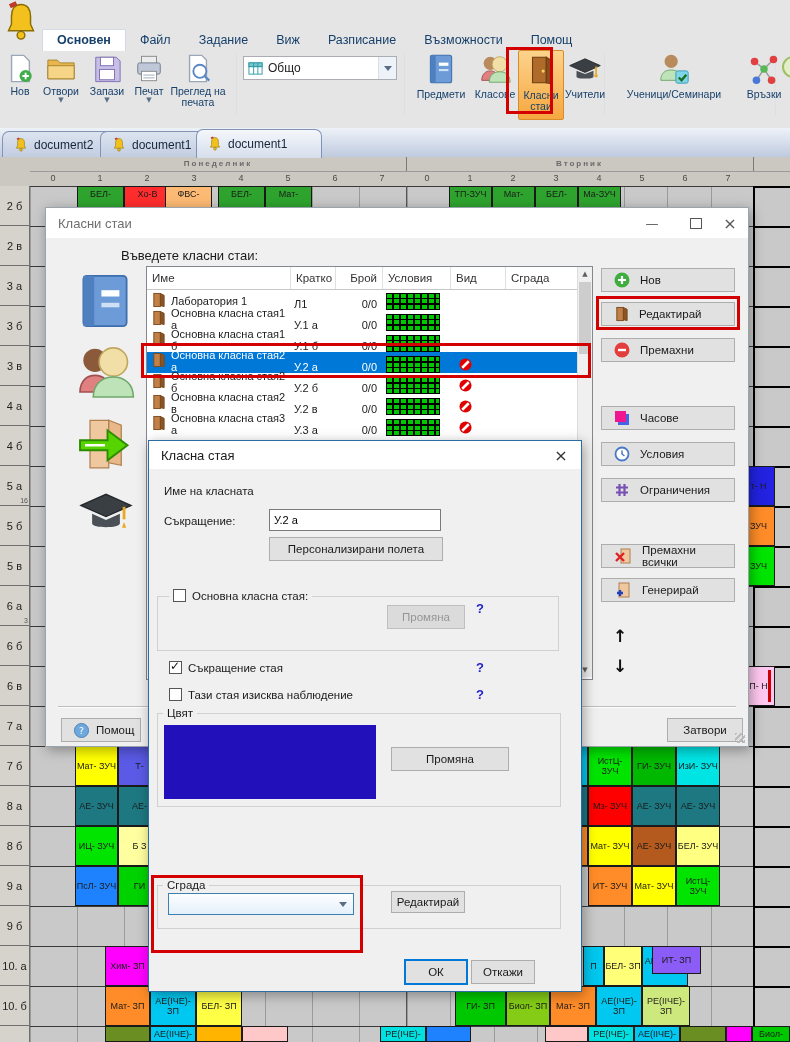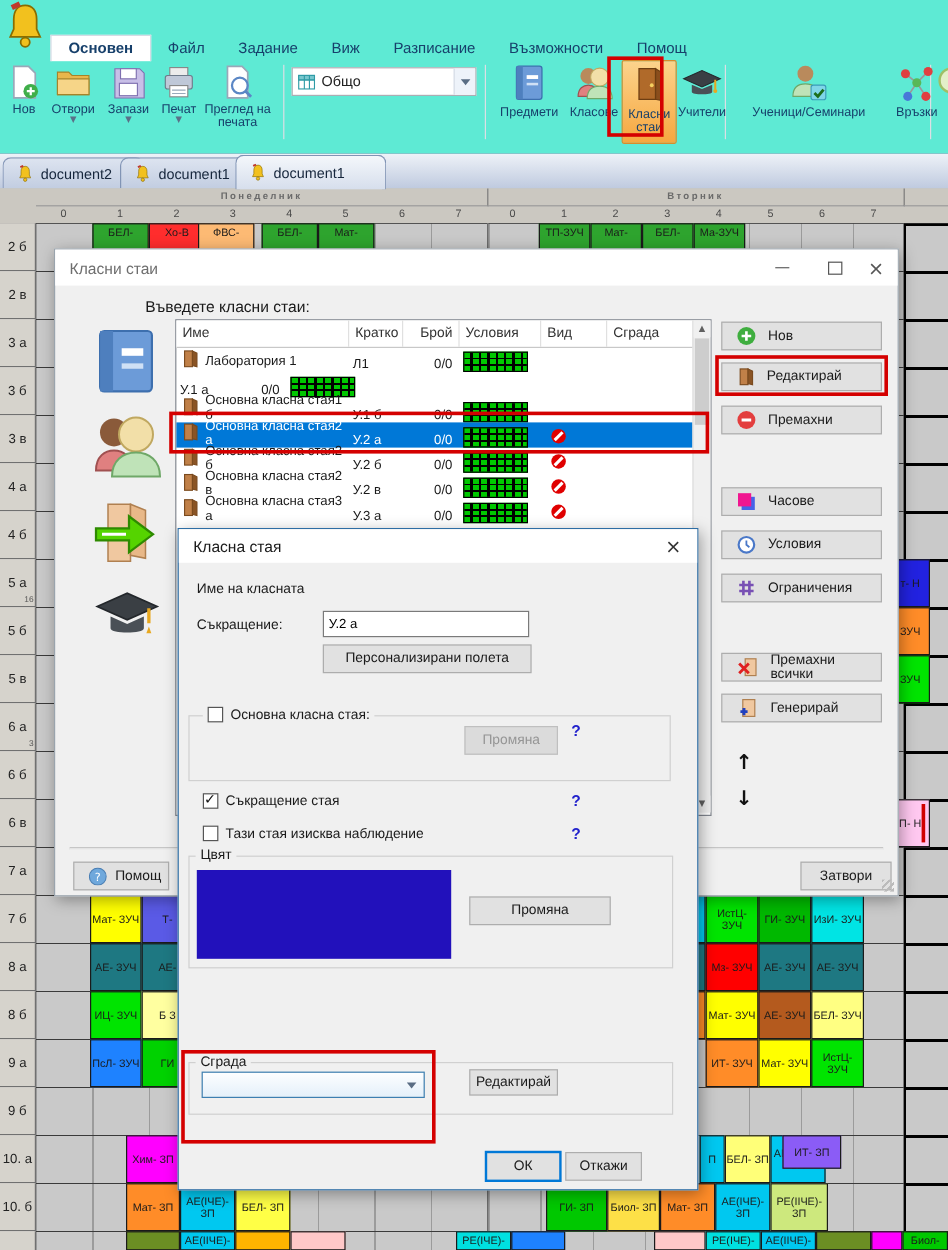--- a/index.html
+++ b/index.html
@@ -2,21 +2,21 @@
 <html><head>
 <meta charset="utf-8">
 <style>
   html,body{margin:0;padding:0;width:790px;height:1042px;overflow:hidden;
     font-family:"Liberation Sans",sans-serif;background:#fff;position:relative}
   #stage{position:absolute;left:0;top:0;width:790px;height:1042px;overflow:hidden}
   .abs{position:absolute}
   .glyph{font-family:"DejaVu Sans",sans-serif}
 
   
-  #ribbon{position:absolute;left:0;top:0;width:790px;height:128px;background:#5eead4;border-bottom:3px solid #0c4a6e}
+  #ribbon{position:absolute;left:0;top:0;width:790px;height:128px;background:#e5e5e5;border-bottom:3px solid #0c4a6e}
   #menu-row{position:absolute;left:42px;top:28px;height:23px;display:flex;align-items:flex-end}
   .menu-item{padding:3px 14px 4px;font-size:12.5px;color:#17406b;cursor:default;white-space:nowrap}
   .menu-item.active{background:#fff;border:1px solid #d4dbe4;border-bottom:none;font-weight:bold}
   .vsep{position:absolute;top:54px;height:62px;width:1px;background:#dcdfe4}
   .file-btn{position:absolute;top:53px;text-align:center;color:#17406b;font-size:10.5px;line-height:11px}
   .file-btn .fi{display:block;margin:0 auto 2px;width:30px;height:31px}
   .file-btn .darr{color:#5a7088;font-size:7px;line-height:7px}
   #view-combo{position:absolute;left:243px;top:56px;width:152px;height:22px;background:#fff;
      border:1px solid #abadb3;display:flex;align-items:center;font-size:12px;color:#222}
   #view-combo .vc-icon{width:15px;height:15px;margin:0 5px 0 4px}
@@ -398,21 +398,21 @@
         <div class="tt-cell" style="left:105px;top:789px;width:45px;height:40px;background:#FF00FF">Хим- ЗП</div>
         <div class="tt-cell" style="left:150px;top:789px;width:45px;height:40px;background:#FF00FF">Фи</div>
         <div class="tt-cell" style="left:583px;top:789px;width:21px;height:40px;background:#00C8F0">П</div>
         <div class="tt-cell" style="left:604px;top:789px;width:38px;height:40px;background:#FFFF78">БЕЛ- ЗП</div>
         <div class="tt-cell" style="left:642px;top:789px;width:46px;height:40px;background:#00C8F0">АЕ(II ЧЕ)- ЗП</div>
         <div class="tt-cell" style="left:652px;top:789px;width:49px;height:28px;background:#8b5cf6">ИТ- ЗП</div>
         <div class="tt-cell" style="left:105px;top:829px;width:45px;height:40px;background:#FF8C28">Мат- ЗП</div>
         <div class="tt-cell" style="left:150px;top:829px;width:46px;height:40px;background:#00C8F0">АЕ(IЧЕ)- ЗП</div>
         <div class="tt-cell" style="left:196px;top:829px;width:46px;height:40px;background:#FFFF46">БЕЛ- ЗП</div>
         <div class="tt-cell" style="left:455px;top:829px;width:51px;height:40px;background:#00C800">ГИ- ЗП</div>
-        <div class="tt-cell" style="left:506px;top:829px;width:44px;height:40px;background:#fde047">Биол- ЗП</div>
+        <div class="tt-cell" style="left:506px;top:829px;width:44px;height:40px;background:#84cc16">Биол- ЗП</div>
         <div class="tt-cell" style="left:550px;top:829px;width:46px;height:40px;background:#FF8C28">Мат- ЗП</div>
         <div class="tt-cell" style="left:596px;top:829px;width:46px;height:40px;background:#00C8F0">АЕ(IЧЕ)- ЗП</div>
         <div class="tt-cell" style="left:642px;top:829px;width:48px;height:40px;background:#CDE87D">РЕ(IIЧЕ)- ЗП</div>
         <div class="tt-cell" style="left:105px;top:869px;width:45px;height:16px;background:#6B8E23"></div>
         <div class="tt-cell" style="left:150px;top:869px;width:46px;height:16px;background:#00C8F0">АЕ(IIЧЕ)-</div>
         <div class="tt-cell" style="left:196px;top:869px;width:46px;height:16px;background:#FFB400"></div>
         <div class="tt-cell" style="left:242px;top:869px;width:46px;height:16px;background:#FFC8C8"></div>
         <div class="tt-cell" style="left:380px;top:869px;width:46px;height:16px;background:#00E0E0">РЕ(IЧЕ)-</div>
         <div class="tt-cell" style="left:426px;top:869px;width:45px;height:16px;background:#1E82FF"></div>
         <div class="tt-cell" style="left:545px;top:869px;width:43px;height:16px;background:#FFC8C8"></div>
@@ -480,20 +480,27 @@
             </span>
     <span style="width:45px;padding-left:3px;box-sizing:border-box">Л1</span>
     <span style="width:47px;text-align:right;padding-right:6px;box-sizing:border-box">0/0</span>
     <span style="width:68px;display:flex;justify-content:flex-start;padding-left:3px;box-sizing:border-box">
               <span class="cond"></span>
             </span>
     <span style="width:55px;padding-left:8px;box-sizing:border-box"></span>
     <span style="width:72px"></span>
   </div>
           <div class="rt-row" style="top:43px">
+    <span style="width:144px;display:flex;align-items:center;gap:5px;padding-left:4px;box-sizing:border-box">
+      <span><svg width="15" height="16" viewBox="0 0 16 16">
+                  <rect x="3" y="1" width="7" height="14" fill="#c08048" stroke="#7a4a1e"></rect>
+                  <path d="M10 1l4 2v12l-4-1z" fill="#8a5424" stroke="#7a4a1e"></path>
+                </svg></span>
+              <span>Основна класна стая1 а</span>
+            </span>
     <span style="width:45px;padding-left:3px;box-sizing:border-box">У.1 а</span>
     <span style="width:47px;text-align:right;padding-right:6px;box-sizing:border-box">0/0</span>
     <span style="width:68px;display:flex;justify-content:flex-start;padding-left:3px;box-sizing:border-box">
               <span class="cond"></span>
             </span>
     <span style="width:55px;padding-left:8px;box-sizing:border-box"></span>
     <span style="width:72px"></span>
   </div>
           <div class="rt-row" style="top:64px">
     <span style="width:144px;display:flex;align-items:center;gap:5px;padding-left:4px;box-sizing:border-box">

